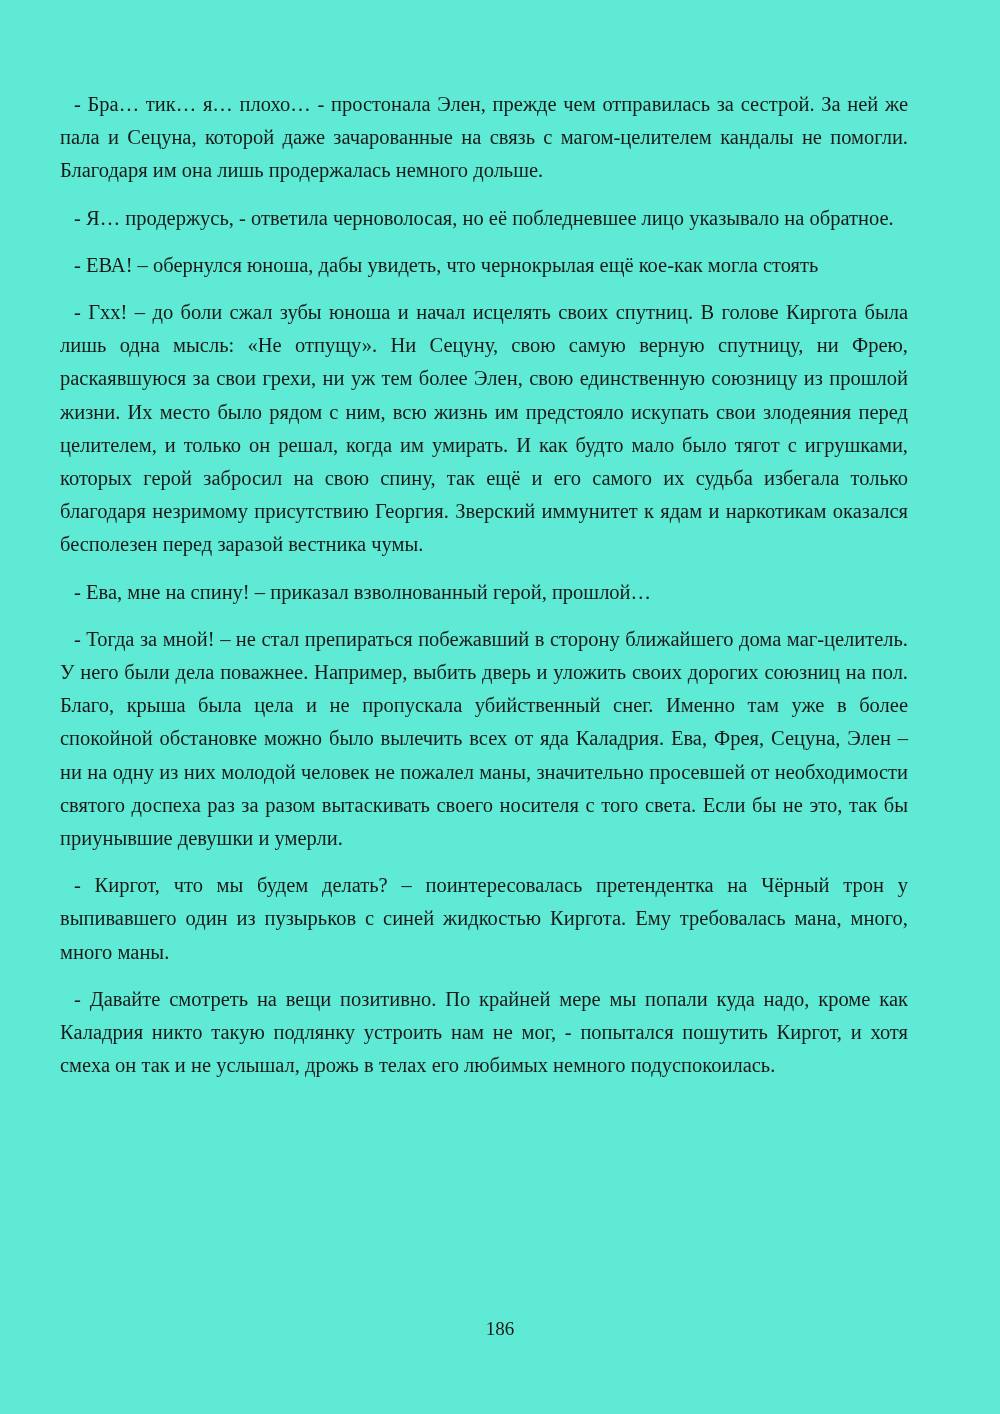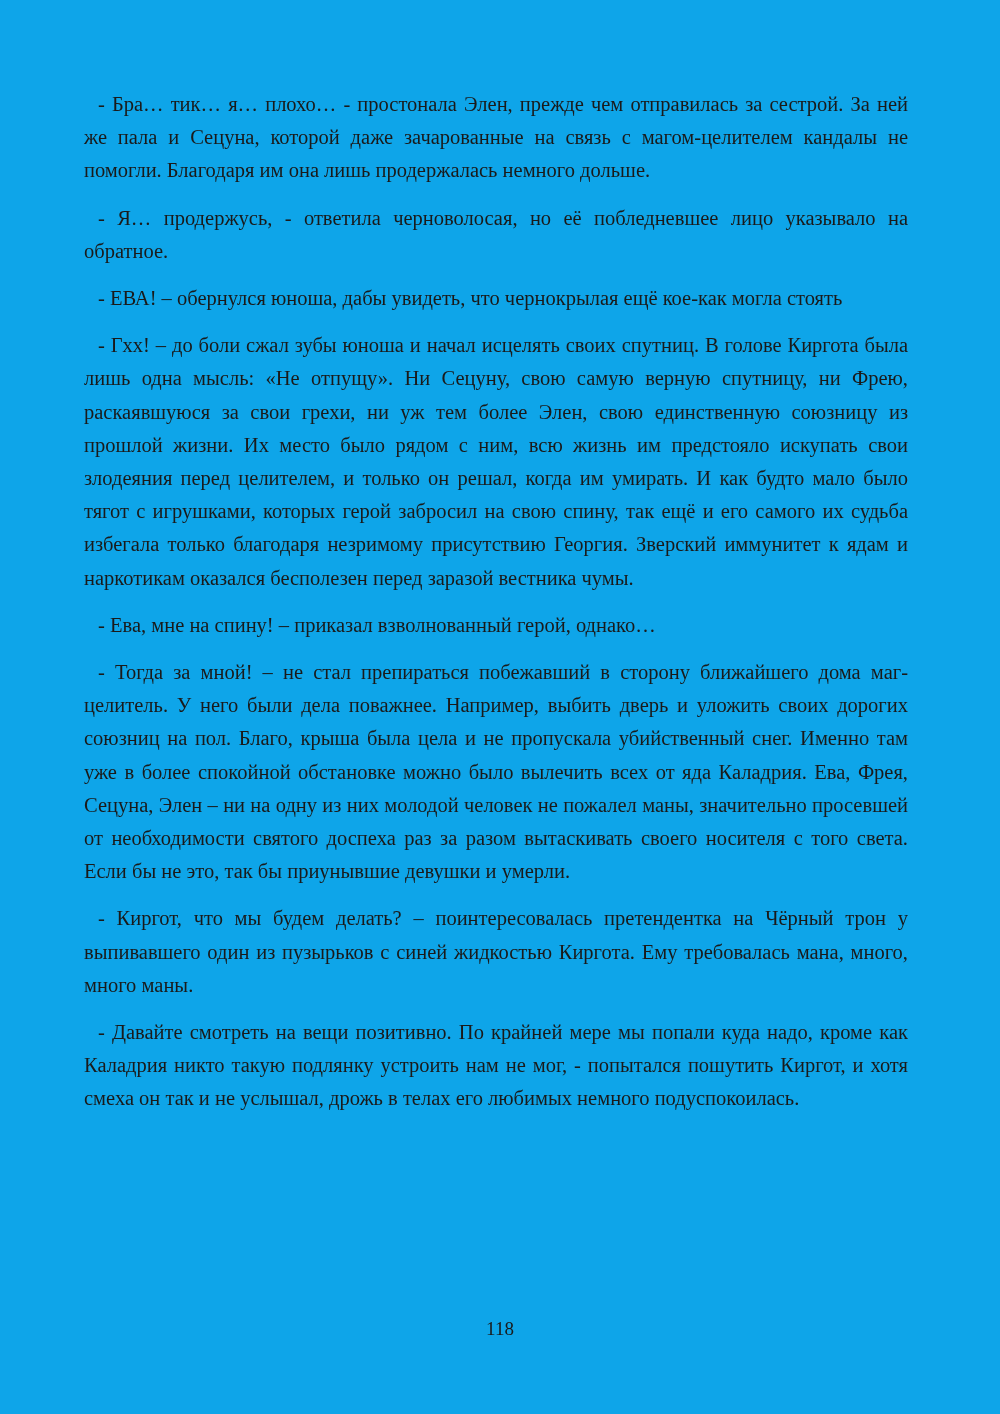--- a/index.html
+++ b/index.html
@@ -12,23 +12,23 @@
     width: 1000px;
     height: 1414px;
     position: relative;
     font-family: "Liberation Serif", "DejaVu Serif", serif;
     color: #1a1a1a;
   }
   .page {
     box-sizing: border-box;
     width: 1000px;
     height: 1414px;
-    padding: 88px 92px 40px 84px;
+    padding: 88px 92px 40px 60px;
     position: relative;
-    background: #0ea5e9;
+    background: #5eead4;
   }
   .body-text {
     font-size: 20.5px;
     line-height: 1.62;
     text-align: justify;
     text-justify: inter-word;
   }
   .body-text p {
     margin: 0 0 14px 0;
     text-indent: 14px;
@@ -50,19 +50,19 @@
 </style>
 </head>
 <body>
 
 <div class="page">
   <div class="body-text">
     <p>- Бра… тик… я… плохо… - простонала Элен, прежде чем отправилась за сестрой. За ней же пала и Сецуна, которой даже зачарованные на связь с магом-целителем кандалы не помогли. Благодаря им она лишь продержалась немного дольше.</p>
     <p>- Я… продержусь, - ответила черноволосая, но её побледневшее лицо указывало на обратное.</p>
     <p>- ЕВА! – обернулся юноша, дабы увидеть, что чернокрылая ещё кое-как могла стоять</p>
     <p>- Гхх! – до боли сжал зубы юноша и начал исцелять своих спутниц. В голове Киргота была лишь одна мысль: «Не отпущу». Ни Сецуну, свою самую верную спутницу, ни Фрею, раскаявшуюся за свои грехи, ни уж тем более Элен, свою единственную союзницу из прошлой жизни. Их место было рядом с ним, всю жизнь им предстояло искупать свои злодеяния перед целителем, и только он решал, когда им умирать. И как будто мало было тягот с игрушками, которых герой забросил на свою спину, так ещё и его самого их судьба избегала только благодаря незримому присутствию Георгия. Зверский иммунитет к ядам и наркотикам оказался бесполезен перед заразой вестника чумы.</p>
-    <p>- Ева, мне на спину! – приказал взволнованный герой, однако…</p>
+    <p>- Ева, мне на спину! – приказал взволнованный герой, прошлой…</p>
     <p>- Тогда за мной! – не стал препираться побежавший в сторону ближайшего дома маг-целитель. У него были дела поважнее. Например, выбить дверь и уложить своих дорогих союзниц на пол. Благо, крыша была цела и не пропускала убийственный снег. Именно там уже в более спокойной обстановке можно было вылечить всех от яда Каладрия. Ева, Фрея, Сецуна, Элен – ни на одну из них молодой человек не пожалел маны, значительно просевшей от необходимости святого доспеха раз за разом вытаскивать своего носителя с того света. Если бы не это, так бы приунывшие девушки и умерли.</p>
     <p>- Киргот, что мы будем делать? – поинтересовалась претендентка на Чёрный трон у выпивавшего один из пузырьков с синей жидкостью Киргота. Ему требовалась мана, много, много маны.</p>
     <p>- Давайте смотреть на вещи позитивно. По крайней мере мы попали куда надо, кроме как Каладрия никто такую подлянку устроить нам не мог, - попытался пошутить Киргот, и хотя смеха он так и не услышал, дрожь в телах его любимых немного подуспокоилась.</p>
   </div>
-  <div class="page-number">118</div>
+  <div class="page-number">186</div>
 </div>
 
 </body></html>

